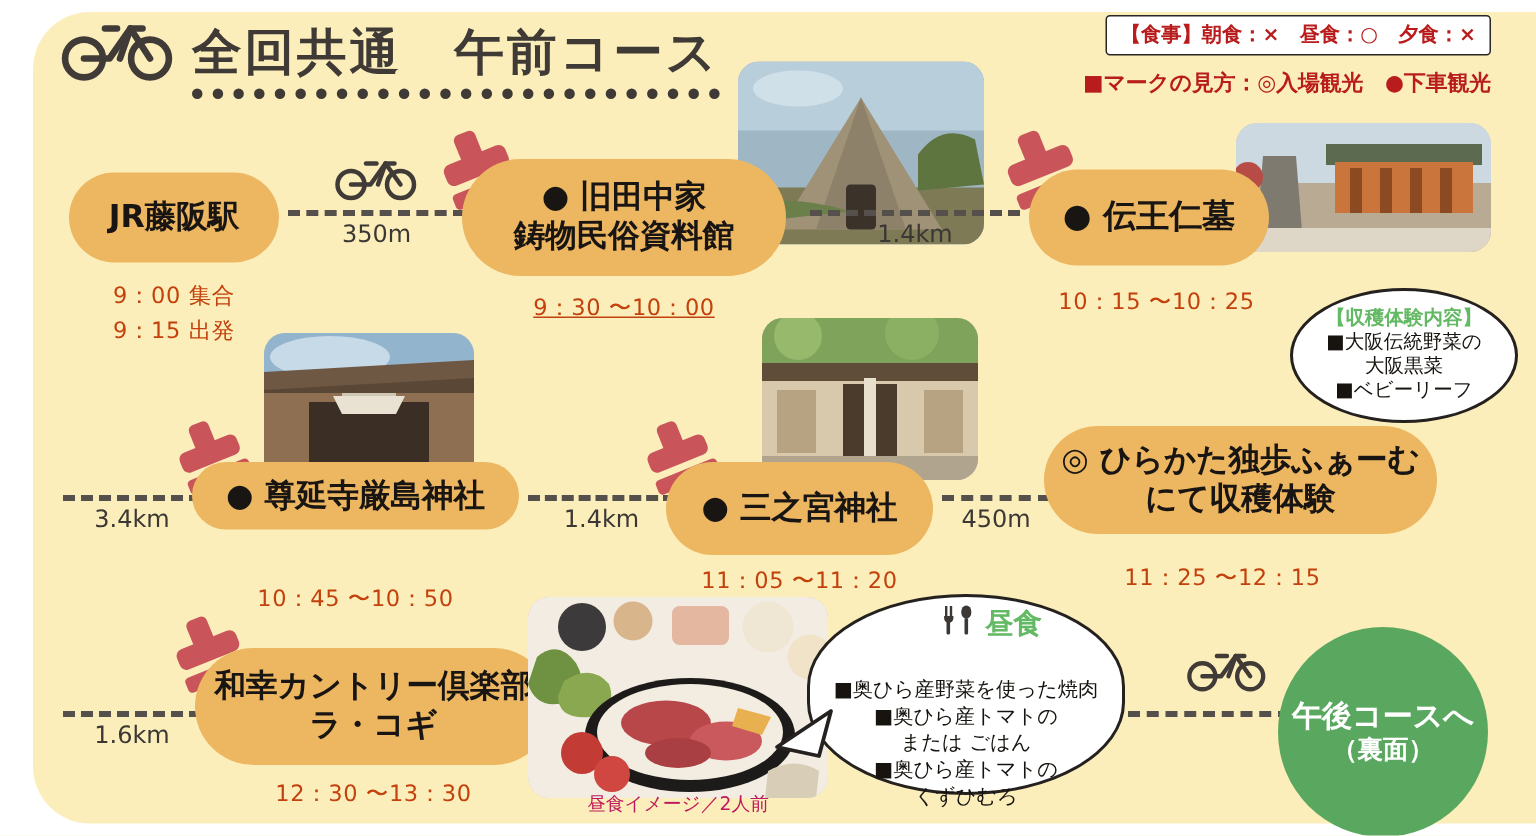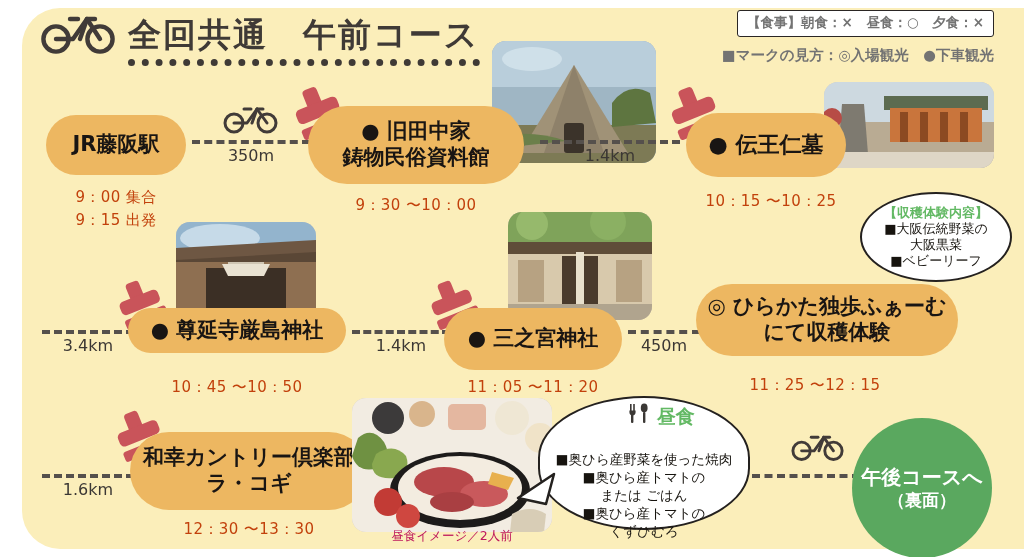--- a/index.html
+++ b/index.html
@@ -31,21 +31,21 @@
   .title-text {
     font-size: 33px; font-weight: bold; letter-spacing: 2px;
     color: #3f3a36;
     border-bottom: 7px dotted #3f3a36;
     padding-bottom: 5px; line-height: 1.15;
     white-space: pre;
   }
 
   .legend {
     position: absolute; right: 30px; top: 10px;
-    text-align: right; color: #737373;
+    text-align: right; color: #b91c1c;
   }
   .legend-meal {
     display: inline-block;
     background: #ffffff;
     border: 1.5px solid #2a2624;
     border-radius: 3px;
     font-size: 13.5px; font-weight: bold;
     padding: 3px 9px 4px;
     white-space: pre;
   }
@@ -219,21 +219,21 @@
         <rect x="4" y="20" width="44" height="15" rx="5" fill="#c9545a"></rect>
         <rect x="3" y="40" width="47" height="11" rx="3" fill="#c9545a"></rect>
       </g>
     </svg>
   </div>
 
   <div class="pill" style="left:308px; top:106px; width:216px; height:78px; font-size:21px;">
     <span>● 旧田中家</span>
     <span class="l2">鋳物民俗資料館</span>
   </div>
-  <div class="time" style="left:308px; top:196px; width:216px;">9：30 〜10：00</div>
+  <div class="time" style="left:308px; top:196px; width:216px;text-decoration:underline;">9：30 〜10：00</div>
 
   <div class="leg" style="left:540px; top:118px; width:140px;">
     <div class="dash" style="width:140px;"></div>
     <div class="dist">1.4km</div>
   </div>
 
   <div class="stamp" style="left:668px; top:82px;">
     <svg width="56" height="58" viewBox="0 0 56 58">
       <g transform="rotate(-22 28 29)">
         <rect x="18" y="4" width="15" height="20" rx="4" fill="#c9545a"></rect>
@@ -296,21 +296,21 @@
         <rect x="18" y="4" width="15" height="20" rx="4" fill="#c9545a"></rect>
         <rect x="4" y="20" width="44" height="15" rx="5" fill="#c9545a"></rect>
         <rect x="3" y="40" width="47" height="11" rx="3" fill="#c9545a"></rect>
       </g>
     </svg>
   </div>
 
   <div class="pill" style="left:128px; top:308px; width:218px; height:45px; font-size:21px;">
     <span>● 尊延寺厳島神社</span>
   </div>
-  <div class="time" style="left:128px; top:378px; width:218px;">10：45 〜10：50</div>
+  <div class="time" style="left:128px; top:390px; width:218px;">10：45 〜10：50</div>
 
   <div class="leg" style="left:352px; top:308px; width:98px;">
     <div class="dash" style="width:98px;"></div>
     <div class="dist">1.4km</div>
   </div>
 
   <div class="stamp" style="left:428px; top:276px;">
     <svg width="52" height="54" viewBox="0 0 56 58">
       <g transform="rotate(-22 28 29)">
         <rect x="18" y="4" width="15" height="20" rx="4" fill="#c9545a"></rect>

